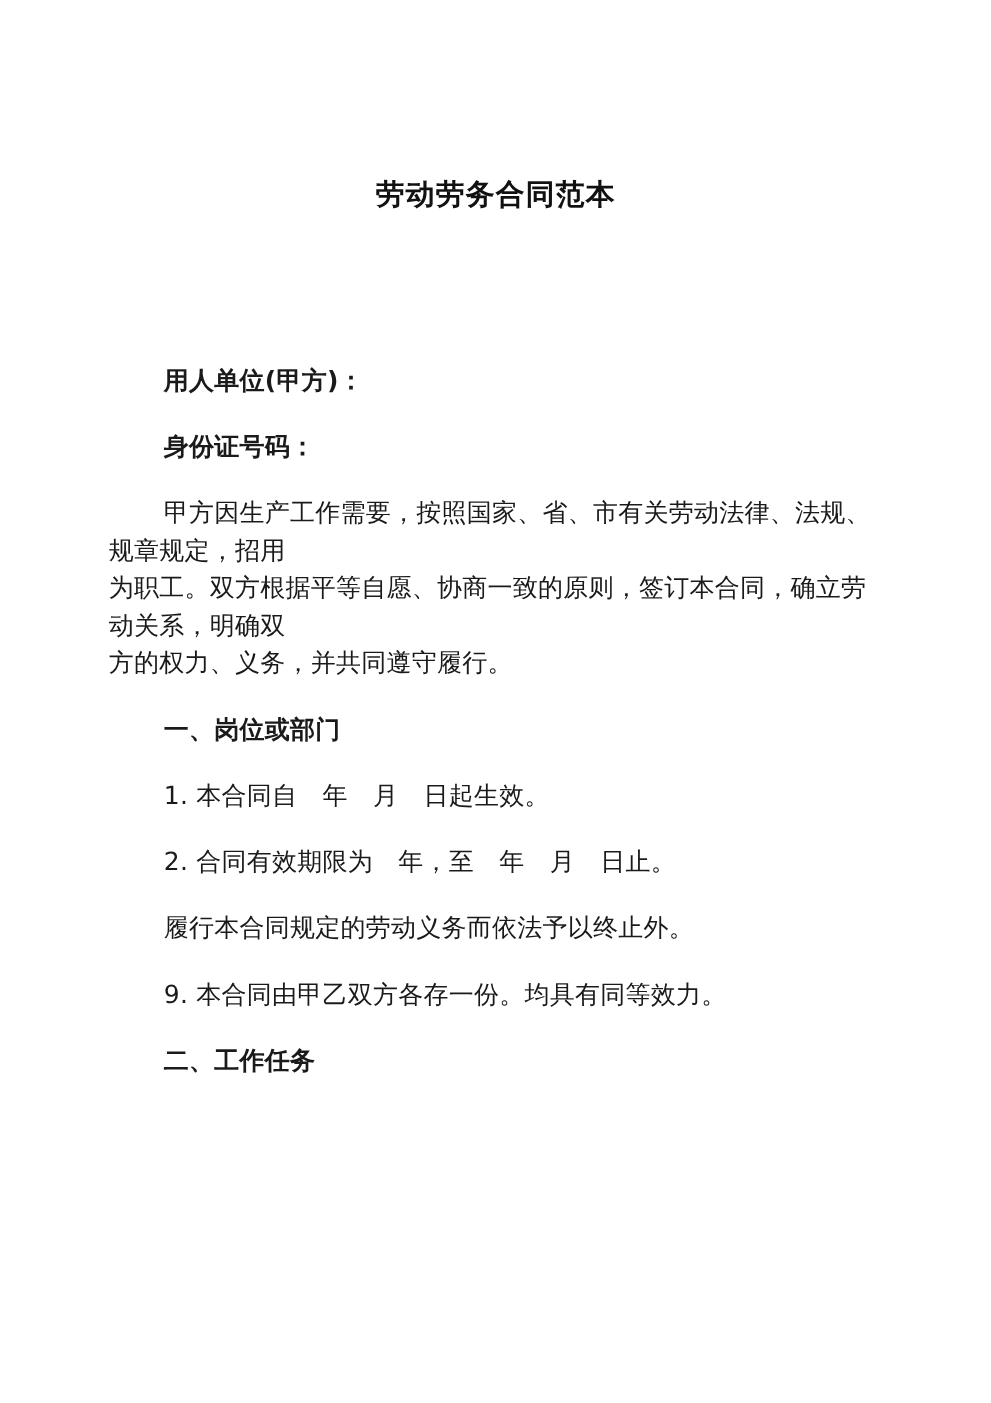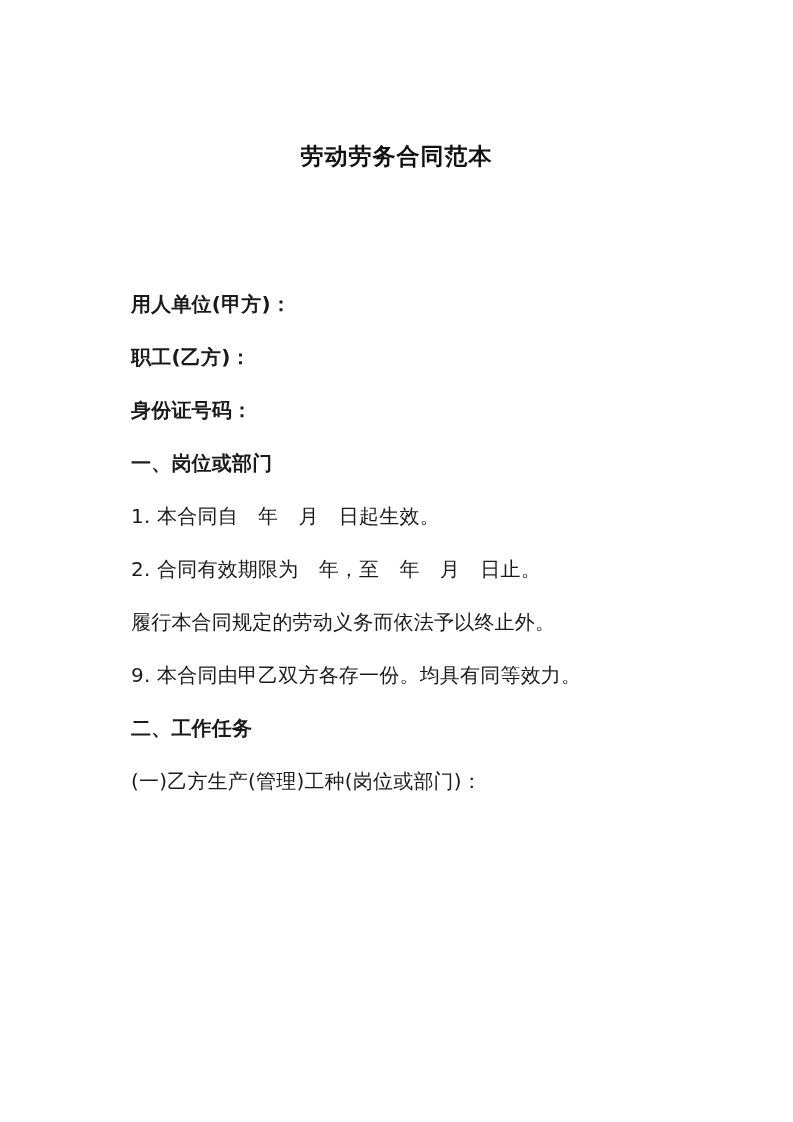--- a/index.html
+++ b/index.html
@@ -60,36 +60,37 @@
 </head>
 <body>
 
 <div class="page">
 
   <h1 class="title">劳动劳务合同范本</h1>
 
   <div>
     <p class="para bold first-after-title">用人单位(甲方)：</p>
 
-    <p class="para bold">职工(乙方)：</p>
 
     <p class="para bold">身份证号码：</p>
 
+    <p class="para">甲方因生产工作需要，按照国家、省、市有关劳动法律、法规、规章规定，招用
+为职工。双方根据平等自愿、协商一致的原则，签订本合同，确立劳动关系，明确双
+方的权力、义务，并共同遵守履行。</p>
 
     <p class="para bold">一、岗位或部门</p>
 
     <p class="para">1. 本合同自　年　月　日起生效。</p>
 
     <p class="para">2. 合同有效期限为　年，至　年　月　日止。</p>
 
 
     <p class="para">履行本合同规定的劳动义务而依法予以终止外。</p>
 
     <p class="para">9. 本合同由甲乙双方各存一份。均具有同等效力。</p>
 
     <p class="para bold">二、工作任务</p>
 
-    <p class="para">(一)乙方生产(管理)工种(岗位或部门)：</p>
   </div>
 
   <div class="page-number">1</div>
 
 </div>
 
 </body></html>

